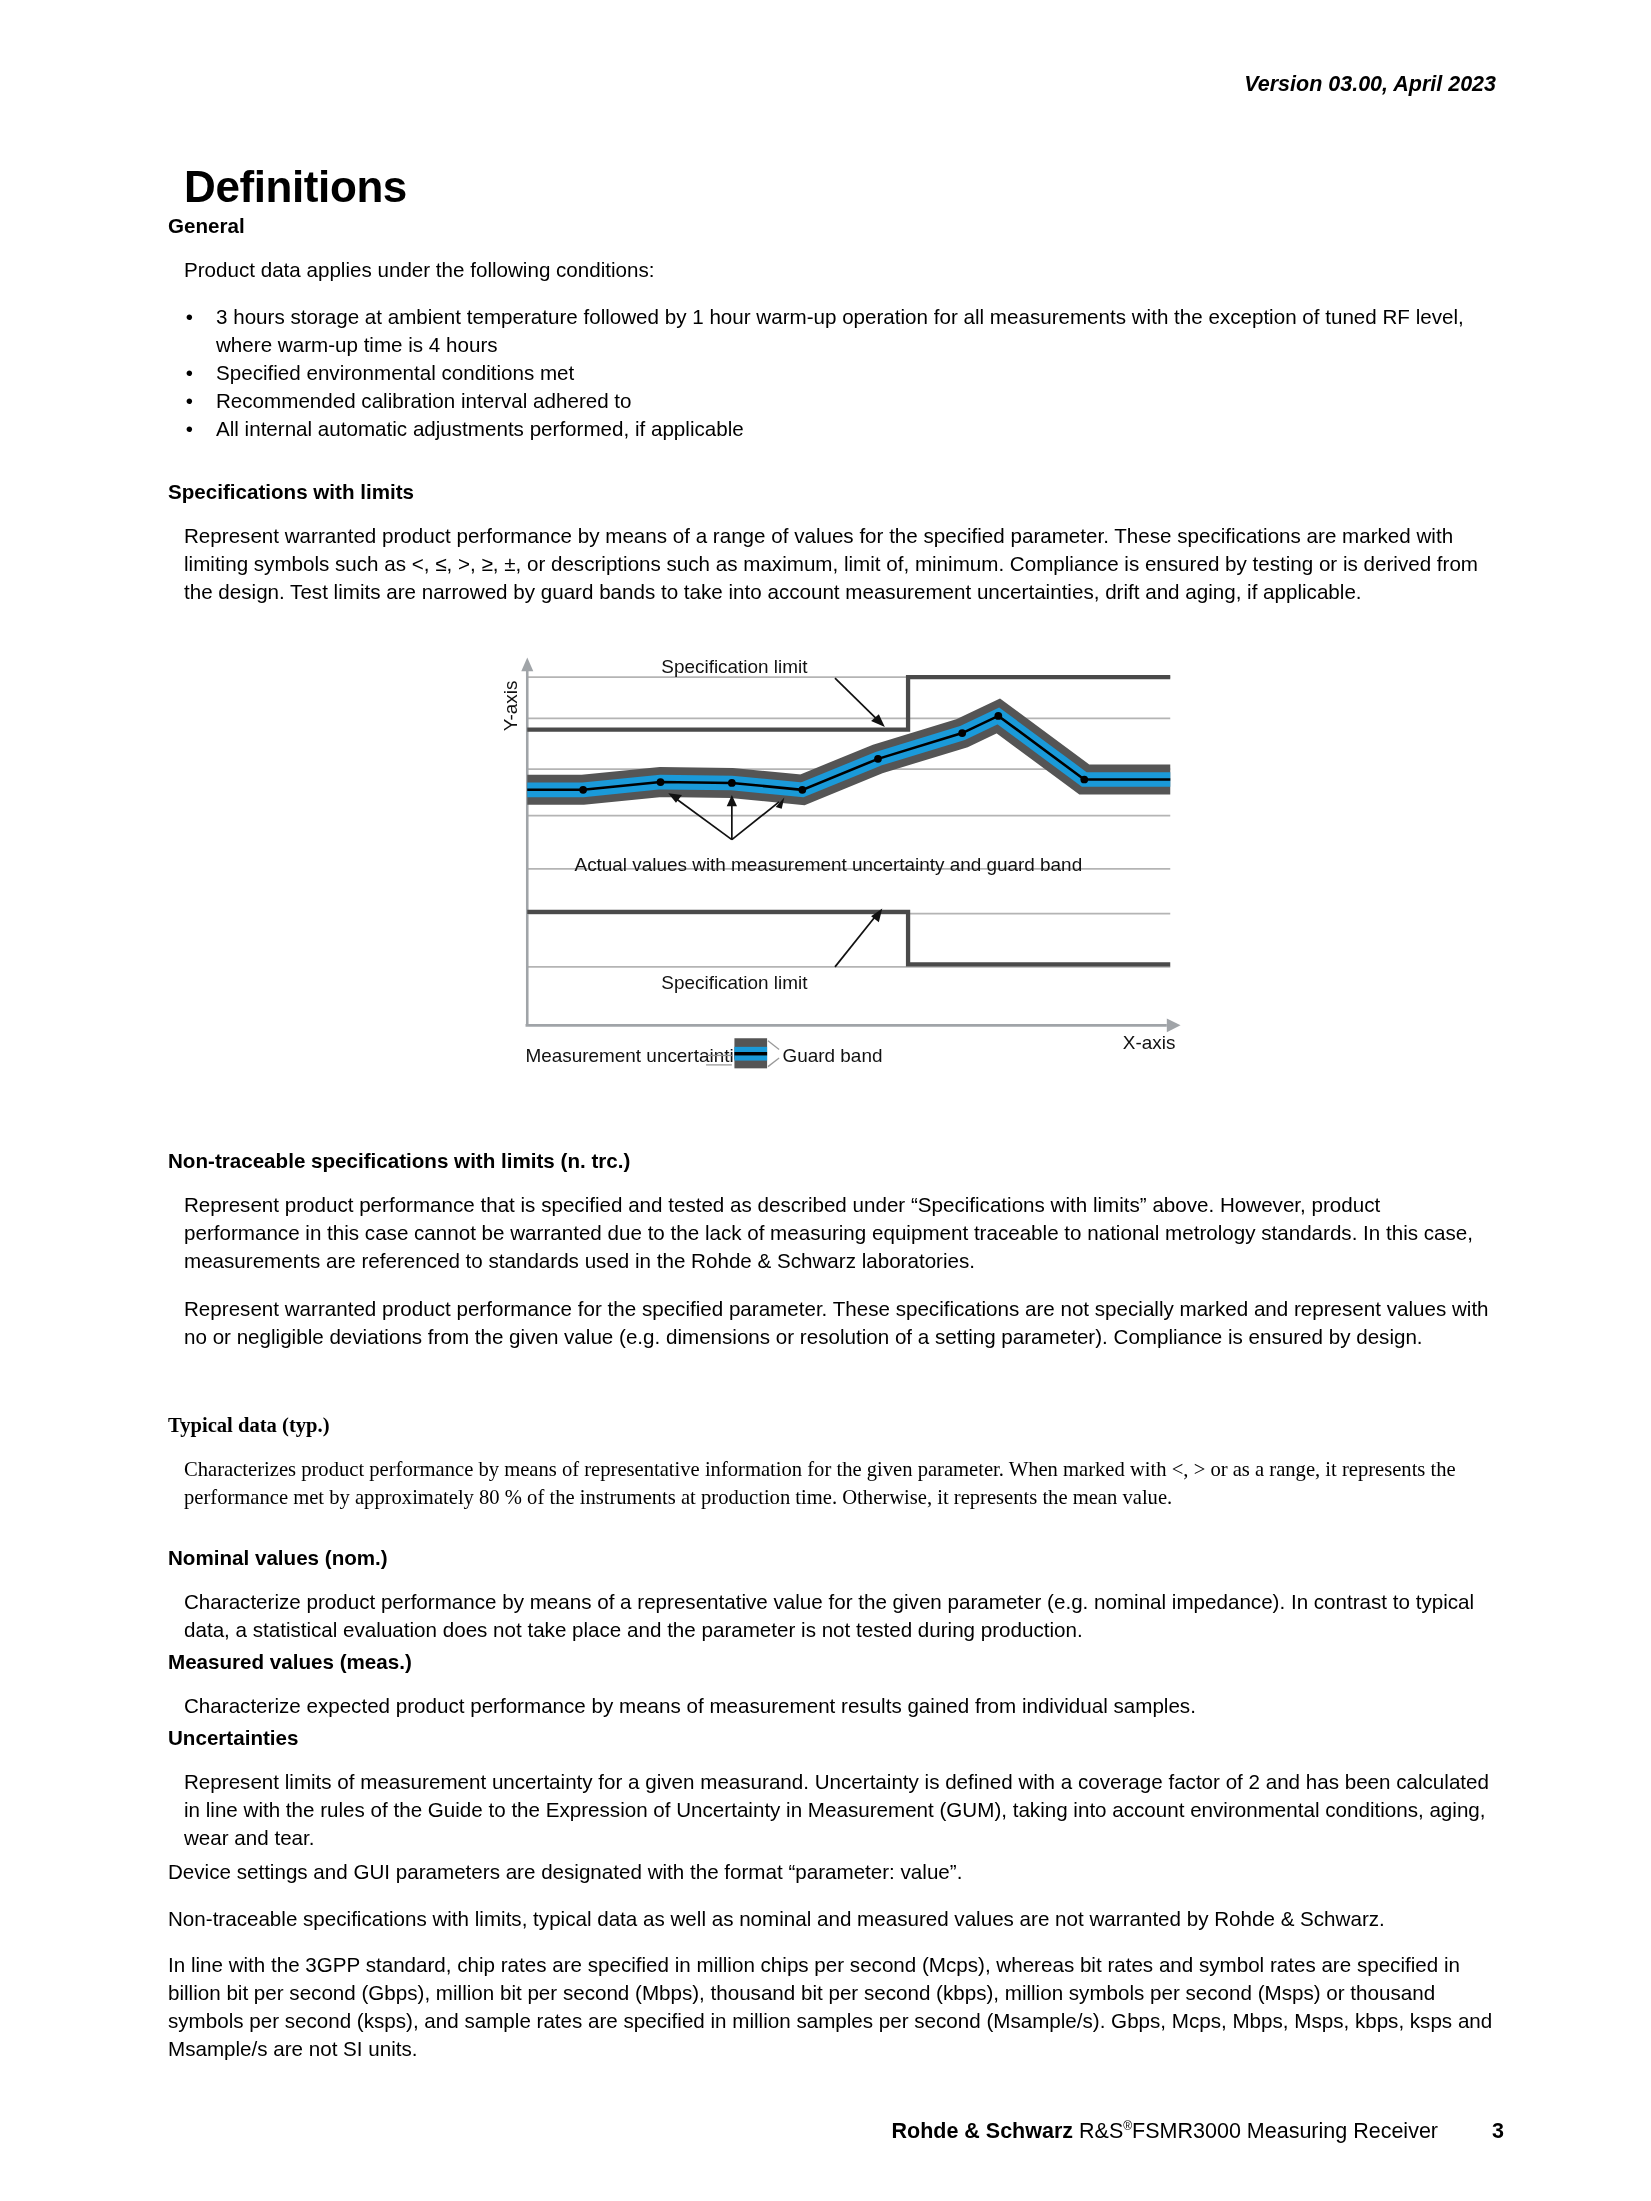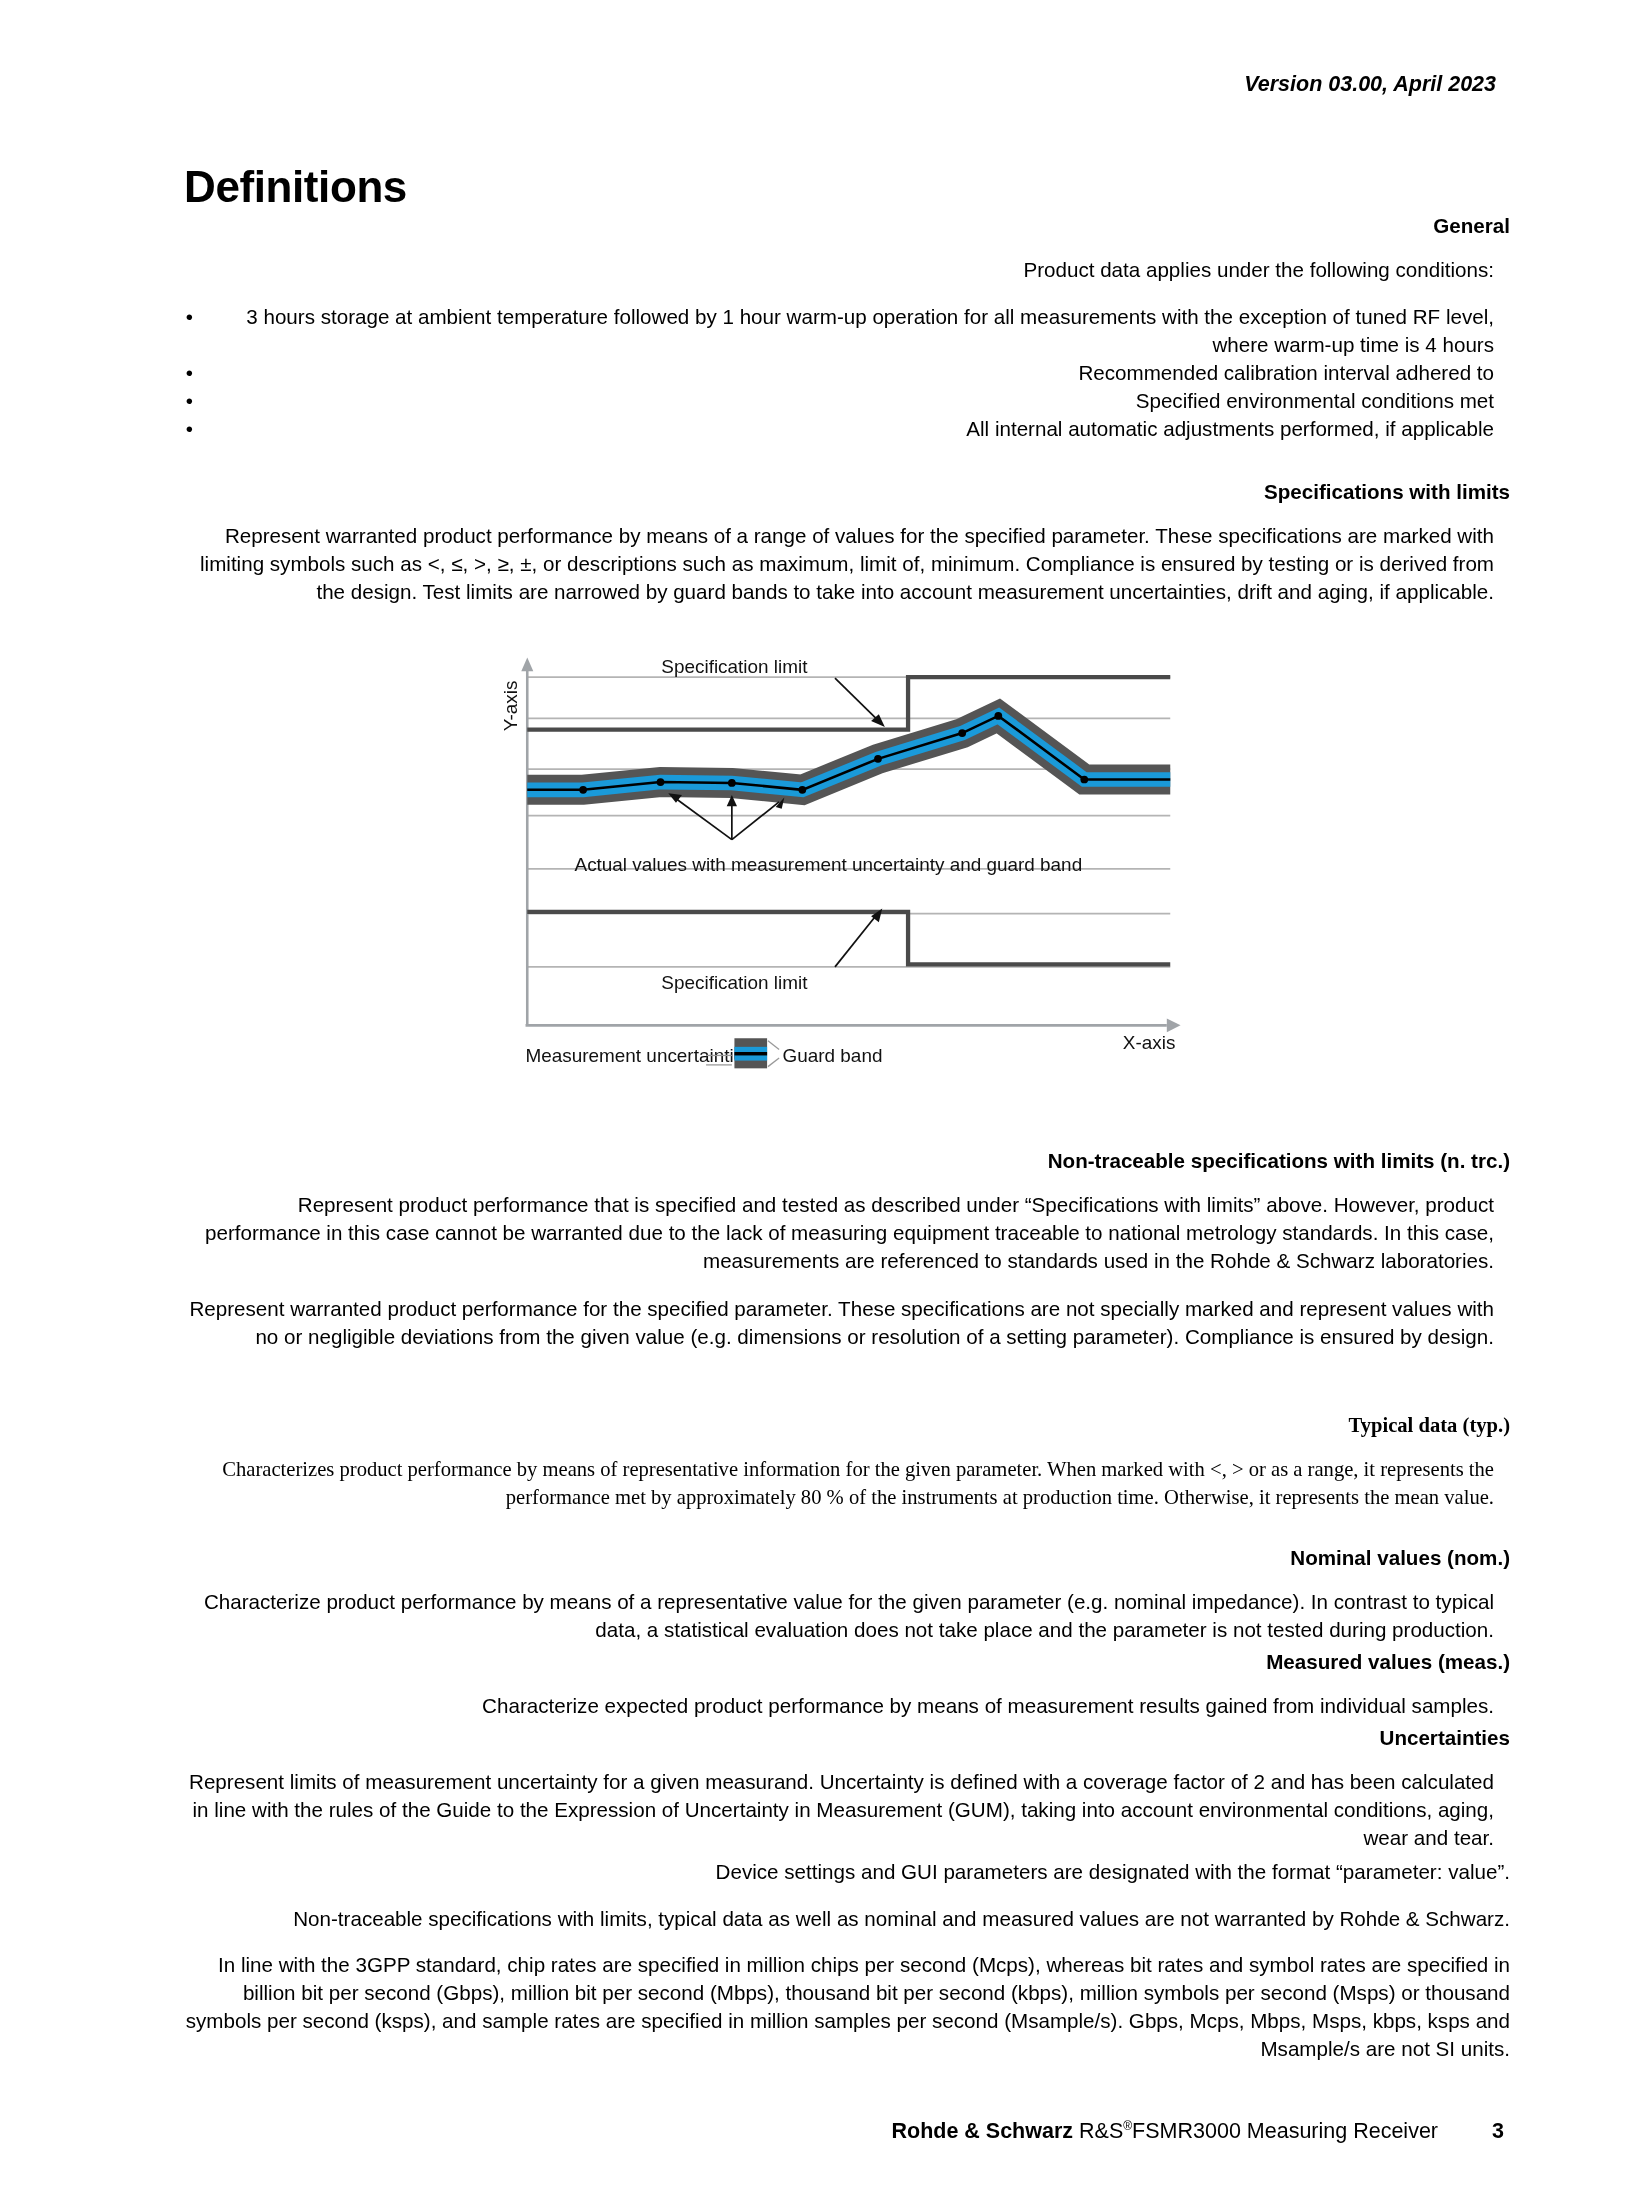--- a/index.html
+++ b/index.html
@@ -1,19 +1,19 @@
 <!DOCTYPE html>
 <html style="font-size:13.8px"><head>
 <meta charset="utf-8">
 <style>
   html, body { margin:0; padding:0; background:#ffffff; }
   body { width:1652px; height:2202px; position:relative; font-family:"Liberation Sans", sans-serif; color:#000; }
   .version { position:absolute; right:156px; top:72px; font-size:21.5px; font-weight:bold;font-style:italic; }
   .page-title { position:absolute; left:168px; top:146px; font-size:44px; font-weight:bold; margin:16px; letter-spacing:-0.4px; }
-  .content { position:absolute; left:168px; width:1342px; font-size:20.6px; line-height:28px;text-align:right; }
+  .content { position:absolute; left:168px; width:1342px; font-size:20.6px; line-height:28px; }
   .section-title { font-weight:bold; font-size:20.6px; line-height:28px; margin:0; }
   .para { margin:16px; }
   ul.bullets { list-style:none; padding:0; margin:16px; }
   ul.bullets li { position:relative; padding-left:32px; }
   ul.bullets li::before { content:"•"; position:absolute; left:1.7px; top:0; font-size:20.6px; }
   .diagram { position:absolute; left:482px; top:654px; width:706px; height:447px; }
   .footer { position:absolute; left:0; right:148px; top:2119px; font-size:21.5px; text-align:right; }
   .footer .brand { font-weight:bold;padding-left:48px; }
   .footer .pageno { font-weight:bold; display:inline-block; width:60px; text-align:right; }
   .footer sup { font-size:12px; }
@@ -24,22 +24,22 @@
 
 <div class="version">Version 03.00, April 2023</div>
 
 <h1 class="page-title">Definitions</h1>
 
 <div class="content" style="top:212px;">
   <p class="section-title">General</p>
   <p class="para">Product data applies under the following conditions:</p>
   <ul class="bullets" style="margin-top:19px;">
     <li>3 hours storage at ambient temperature followed by 1 hour warm-up operation for all measurements with the exception of tuned RF level, where warm-up time is 4 hours</li>
+    <li>Specified environmental conditions met</li>
     <li>Recommended calibration interval adhered to</li>
-    <li>Specified environmental conditions met</li>
     <li>All internal automatic adjustments performed, if applicable</li>
   </ul>
 </div>
 
 <div class="content" style="top:478px;">
   <p class="section-title">Specifications with limits</p>
   <p class="para">Represent warranted product performance by means of a range of values for the specified parameter. These specifications are marked with limiting symbols such as &lt;, ≤, &gt;, ≥, ±, or descriptions such as maximum, limit of, minimum. Compliance is ensured by testing or is derived from the design. Test limits are narrowed by guard bands to take into account measurement uncertainties, drift and aging, if applicable.</p>
 </div>
 
 <div class="diagram">

